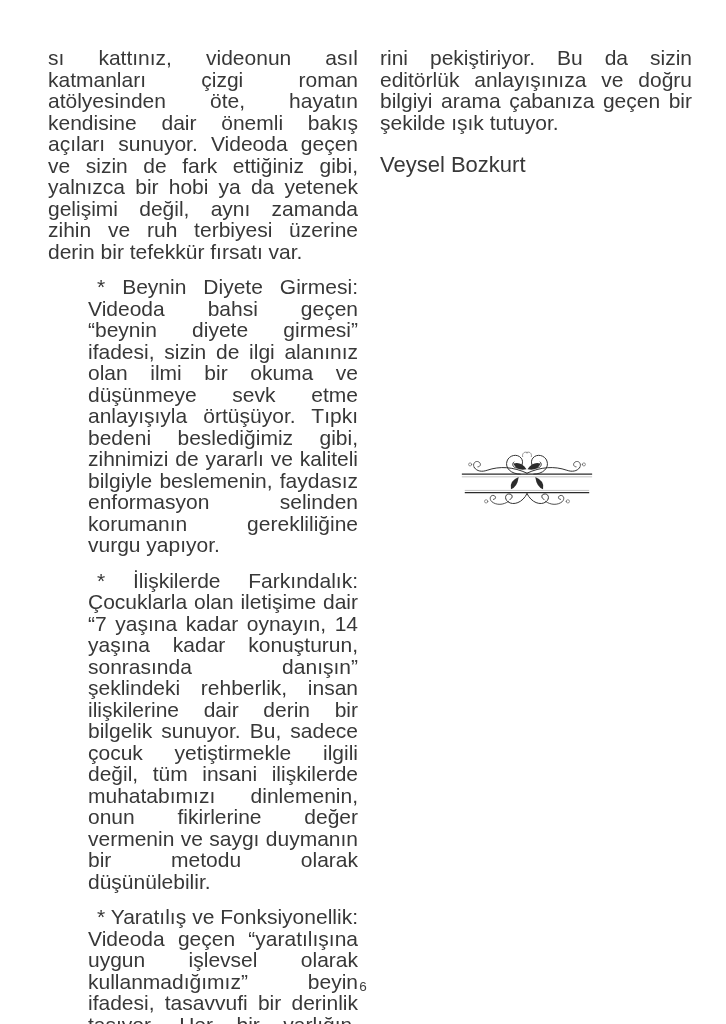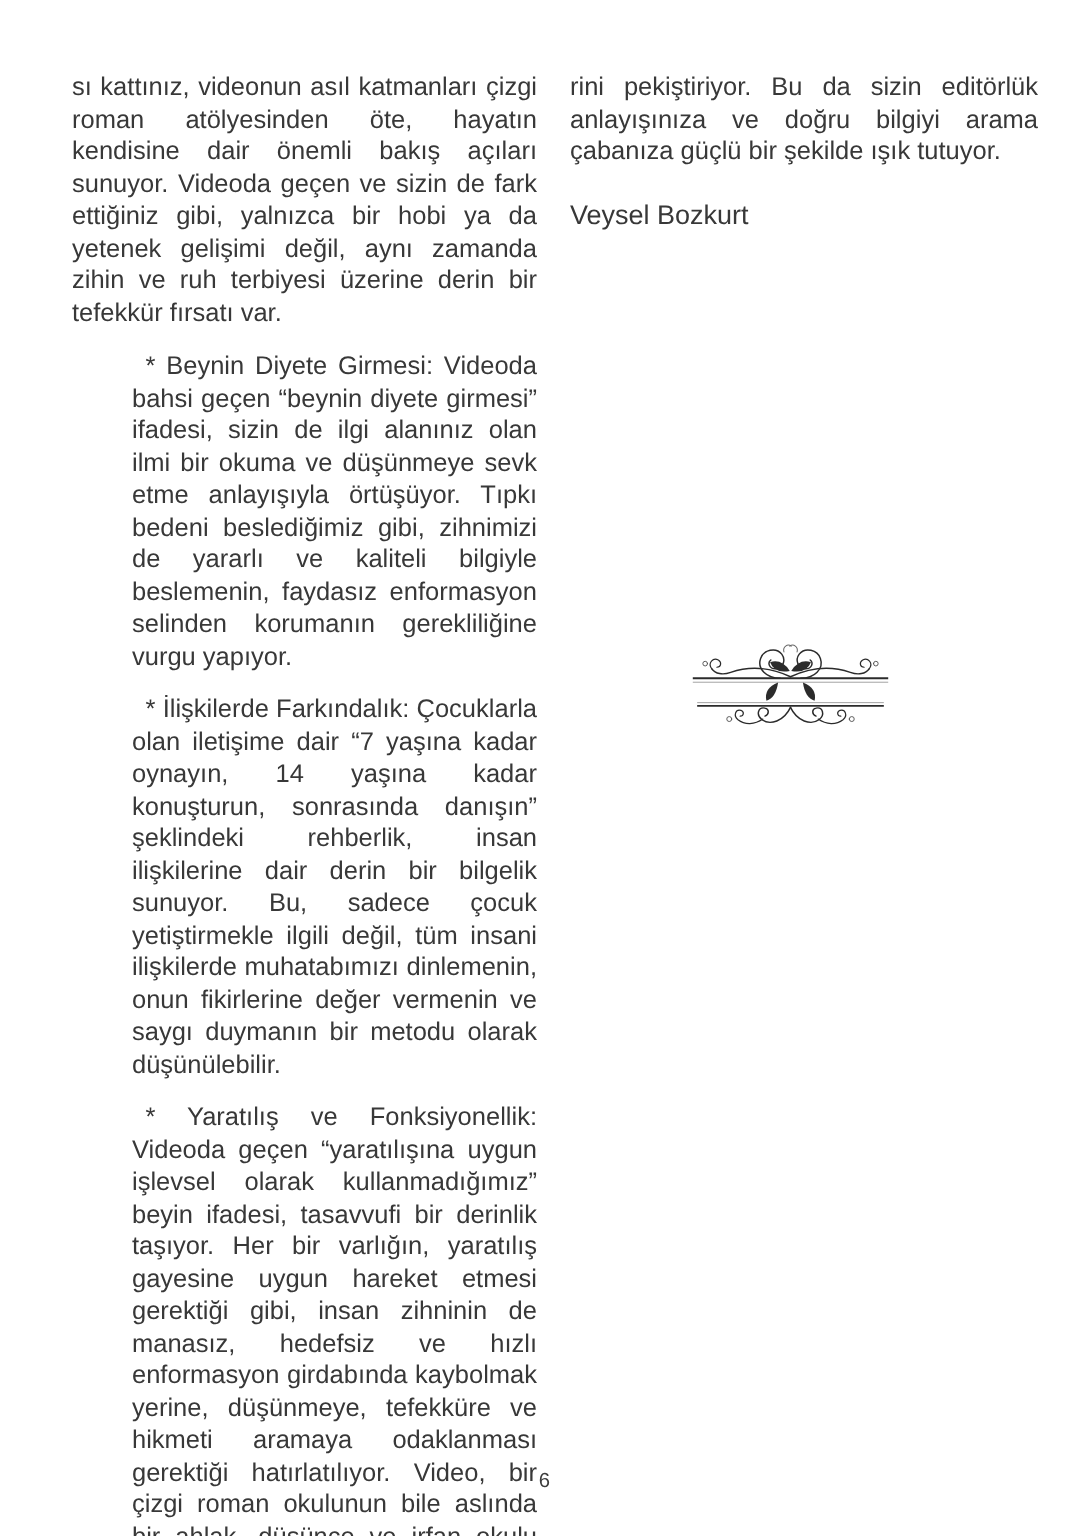--- a/index.html
+++ b/index.html
@@ -25,32 +25,32 @@
   }
   .col-left {
     width: 310px;
     margin-right: 22px;
   }
   .col-right {
     width: 312px;
   }
   p.body-par {
     margin: 0 0 14px 0;
-    font-size: 17px;
+    font-size: 21px;
     line-height: 21.5px;
     text-align: justify;
     letter-spacing: 0;
   }
   p.indent {
     text-indent: 9px;
     margin-left: 40px;
   }
   p.byline {
     margin: 21px 0 0 0;
-    font-size: 18px;
+    font-size: 22px;
     line-height: 21.5px;
     text-align: left;
   }
   .ornament-wrap {
     margin-top: 268px;
     display: flex;
     justify-content: center;
     position: relative;
     left: -9px;
   }
@@ -71,21 +71,21 @@
   <div class="columns">
 
     <div class="col col-left">
       <p class="body-par">sı kattınız, videonun asıl katmanları çizgi roman atölyesinden öte, hayatın kendisine dair önemli bakış açıları sunuyor. Videoda geçen ve sizin de fark ettiğiniz gibi, yalnızca bir hobi ya da yetenek gelişimi değil, aynı zamanda zihin ve ruh terbiyesi üzerine derin bir tefekkür fırsatı var.</p>
       <p class="body-par indent">* Beynin Diyete Girmesi: Videoda bahsi geçen “beynin diyete girmesi” ifadesi, sizin de ilgi alanınız olan ilmi bir okuma ve düşünmeye sevk etme anlayışıyla örtüşüyor. Tıpkı bedeni beslediğimiz gibi, zihnimizi de yararlı ve kaliteli bilgiyle beslemenin, faydasız enformasyon selinden korumanın gerekliliğine vurgu yapıyor.</p>
       <p class="body-par indent">* İlişkilerde Farkındalık: Çocuklarla olan iletişime dair “7 yaşına kadar oynayın, 14 yaşına kadar konuşturun, sonrasında danışın” şeklindeki rehberlik, insan ilişkilerine dair derin bir bilgelik sunuyor. Bu, sadece çocuk yetiştirmekle ilgili değil, tüm insani ilişkilerde muhatabımızı dinlemenin, onun fikirlerine değer vermenin ve saygı duymanın bir metodu olarak düşünülebilir.</p>
       <p class="body-par indent">* Yaratılış ve Fonksiyonellik: Videoda geçen “yaratılışına uygun işlevsel olarak kullanmadığımız” beyin ifadesi, tasavvufi bir derinlik taşıyor. Her bir varlığın, yaratılış gayesine uygun hareket etmesi gerektiği gibi, insan zihninin de manasız, hedefsiz ve hızlı enformasyon girdabında kaybolmak yerine, düşünmeye, tefekküre ve hikmeti aramaya odaklanması gerektiği hatırlatılıyor. Video, bir çizgi roman okulunun bile aslında bir ahlak, düşünce ve irfan okulu olabileceğini göstererek, her eylemin bir eğitim fırsatı olabileceği fik-</p>
     </div>
 
     <div class="col col-right">
-      <p class="body-par">rini pekiştiriyor. Bu da sizin editörlük anlayışınıza ve doğru bilgiyi arama çabanıza güçlü bir şekilde ışık tutuyor.</p>
+      <p class="body-par">rini pekiştiriyor. Bu da sizin editörlük anlayışınıza ve doğru bilgiyi arama çabanıza geçen bir şekilde ışık tutuyor.</p>
       <p class="byline">Veysel Bozkurt</p>
 
       <div class="ornament-wrap">
         <svg width="146" height="70" viewBox="0 0 300 144" aria-hidden="true">
 
           <g stroke="#2b2b2b">
             <line x1="16" y1="62" x2="284" y2="62" stroke-width="2.6"></line>
             <line x1="16" y1="67.5" x2="284" y2="67.5" stroke-width="1.1" stroke="#8d8d8d"></line>
             <line x1="22" y1="95.5" x2="278" y2="95.5" stroke-width="1.1" stroke="#8d8d8d"></line>
             <line x1="22" y1="100" x2="278" y2="100" stroke-width="2.6"></line>

